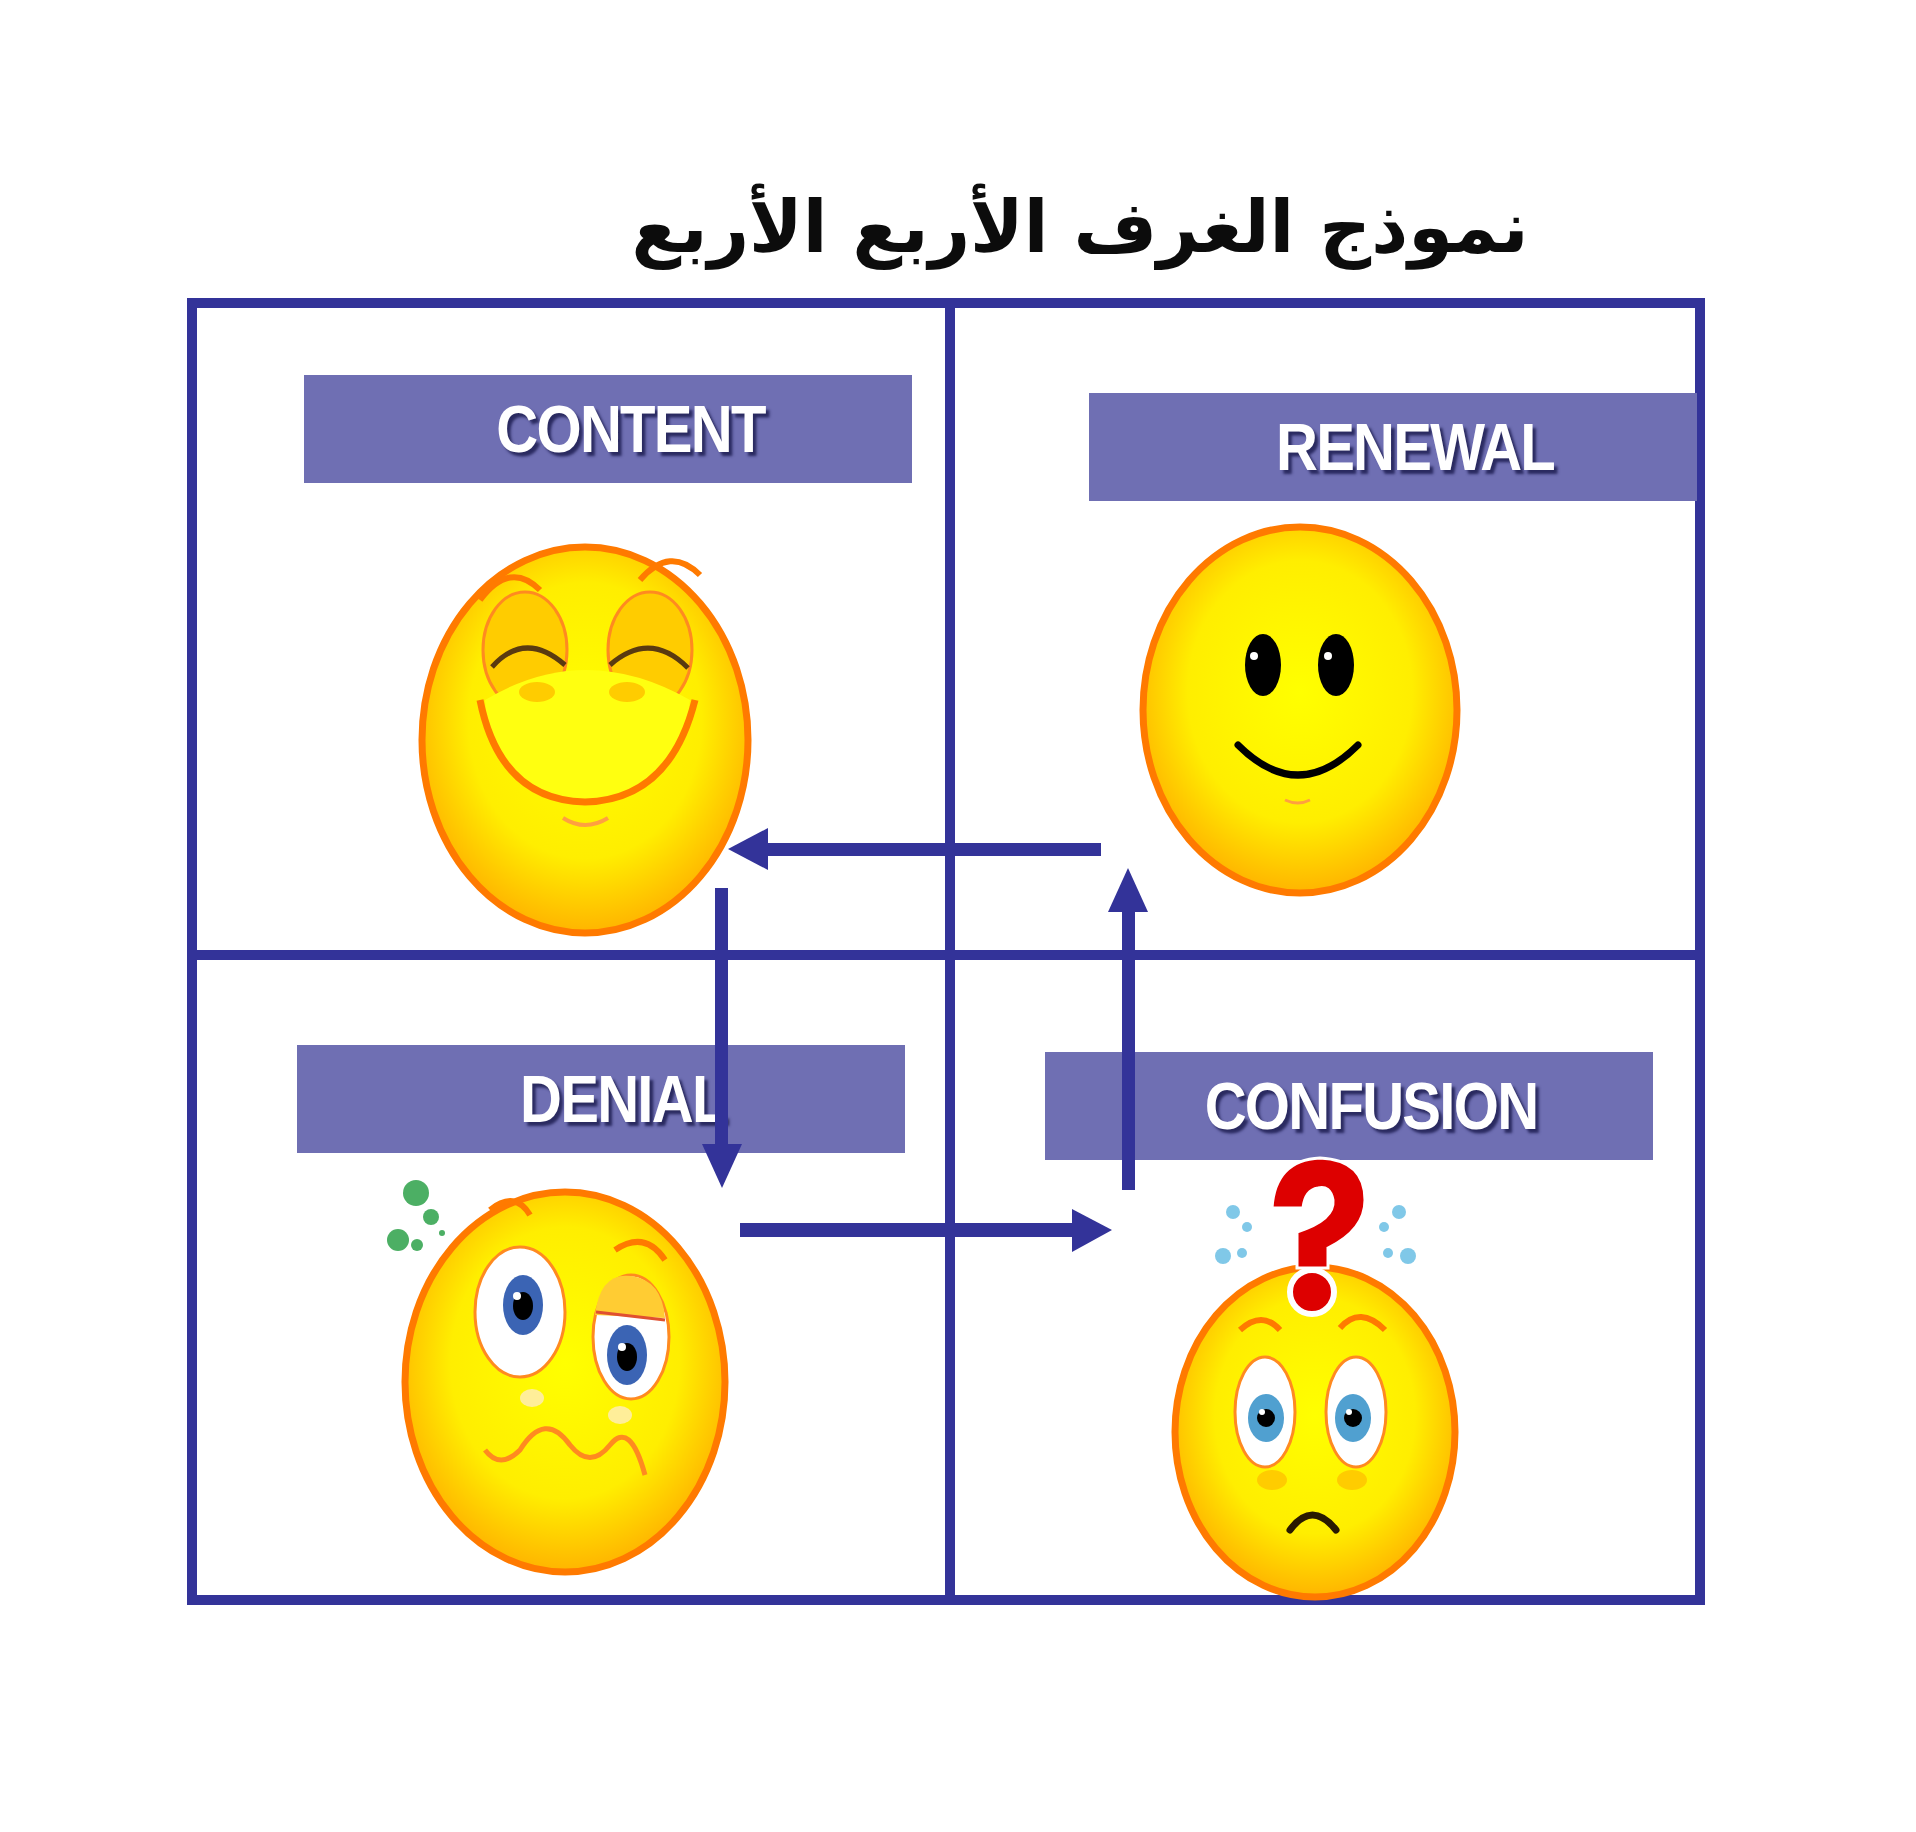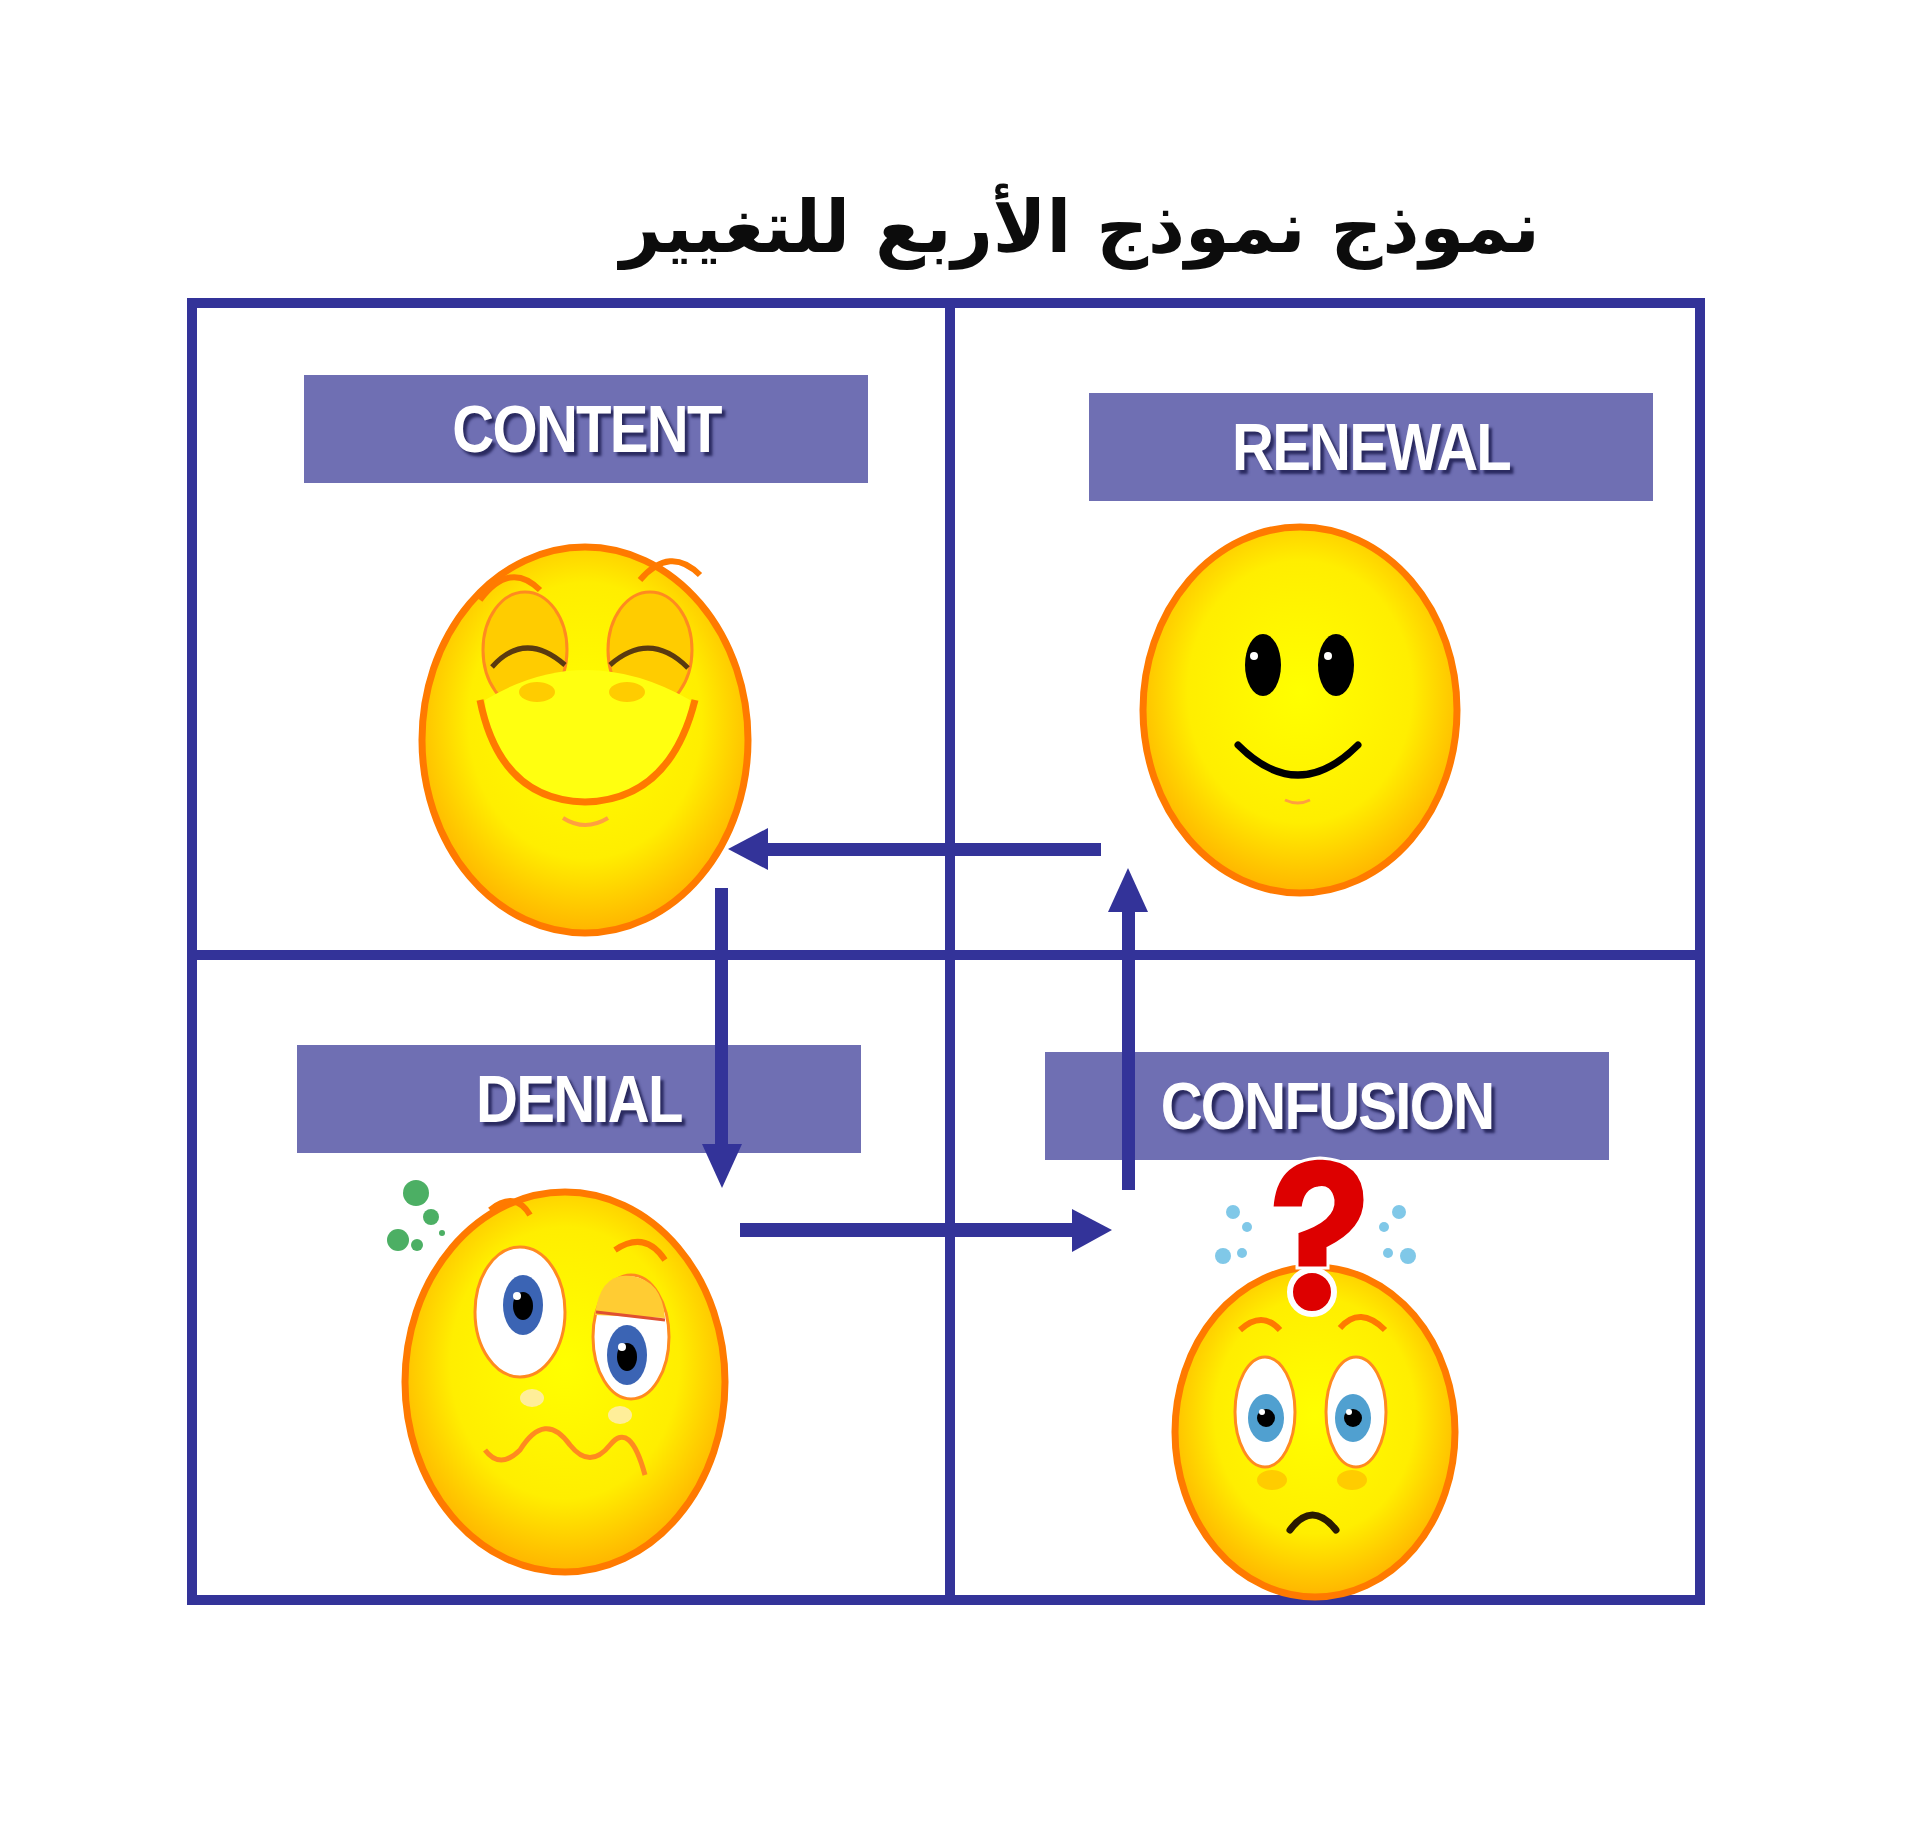--- a/index.html
+++ b/index.html
@@ -12,29 +12,29 @@
   .frame {
     position:absolute; left:187px; top:298px; width:1498px; height:1287px;
     border:10px solid #333399; box-sizing:content-box;
   }
   .vdiv { position:absolute; left:945px; top:298px; width:10px; height:1307px; background:#333399; }
   .hdiv { position:absolute; left:187px; top:950px; width:1518px; height:10px; background:#333399; }
   .label {
     position:absolute; background:#6f6fb3; height:108px; width:564px;
     display:flex; align-items:center; justify-content:center;
     color:#ffffff; font-family:"Liberation Sans", sans-serif; font-weight:bold;
-    font-size:66px; letter-spacing:-2px; text-shadow:4px 4px 3px #2a2a60;
+    font-size:66px; letter-spacing:-2px; text-shadow:4px 4px 3px #2a2a60;padding-left:44px;
   }
   .label span { display:inline-block; transform:scaleX(0.88); }
   svg.layer { position:absolute; left:0; top:0; }
 </style>
 </head>
 <body>
 
-<div class="title">نموذج نموذج الأربع للتغيير</div>
+<div class="title">نموذج الغرف الأربع الأربع</div>
 
 <div class="frame"></div>
 <div class="vdiv"></div>
 <div class="hdiv"></div>
 
 <div class="label" style="left:304px; top:375px;">
     <span>CONTENT</span>
   </div>
 <div class="label" style="left:1089px; top:393px;">
     <span>RENEWAL</span>

